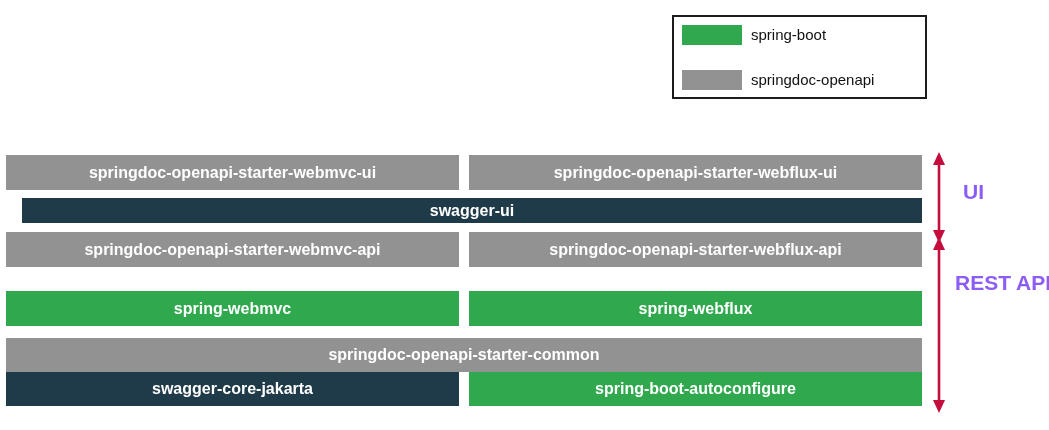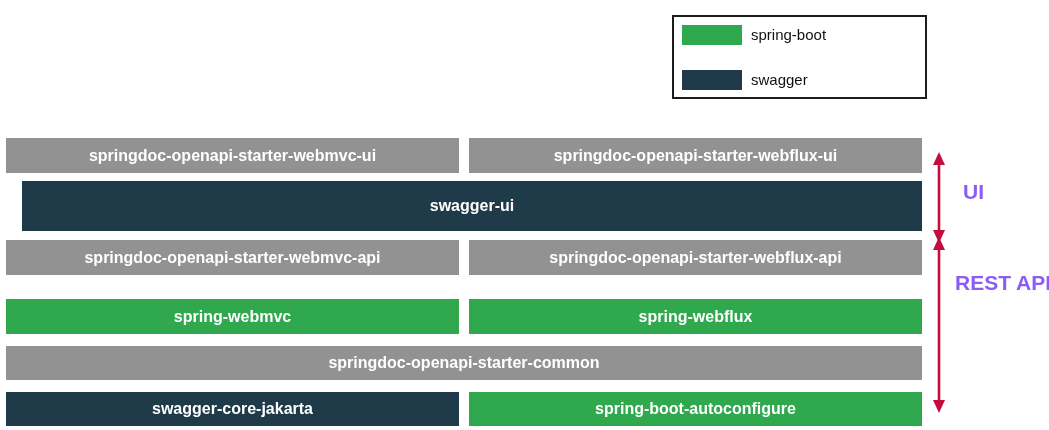--- a/index.html
+++ b/index.html
@@ -14,27 +14,27 @@
     border:2px solid #1c1c1c; box-sizing:border-box;
     padding:7px 0 7px 8px;
     display:flex; flex-direction:column; justify-content:space-between;
     background:#ffffff;
   }
   .legend-row { display:flex; align-items:center; height:21px; }
   .legend-swatch { width:60px; height:20px; margin-right:9px; flex:0 0 auto; }
   .legend-label { font-size:15px; color:#111111; line-height:1; white-space:nowrap; }
 
   
-  .diagram { position:absolute; left:6px; top:138px; width:916px; }
+  .diagram { position:absolute; left:6px; top:155px; width:916px; }
   .row { display:flex; gap:10px; }
   .row-1 { height:35px; margin-bottom:8px; }
-  .row-2 { height:50px; margin-bottom:9px;margin-left:16px; }
+  .row-2 { height:25px; margin-bottom:9px;margin-left:16px; }
   .row-3 { height:35px; margin-bottom:24px; }
   .row-4 { height:35px; margin-bottom:12px; }
-  .row-5 { height:34px; margin-bottom:12px; }
+  .row-5 { height:34px; margin-bottom:0; }
   .row-6 { height:34px; }
   .block {
     flex:1; display:flex; align-items:center; justify-content:center;
     color:#ffffff; font-weight:bold; font-size:16px; white-space:nowrap;
   }
   .c-gray  { background:var(--gray,#929292); }
   .c-dark  { background:var(--dark,#1f3b49); }
   .c-green { background:var(--green,#2fa84e); }
 
   
@@ -50,22 +50,22 @@
 </style>
 </head>
 <body>
 
 <div class="legend">
   <div class="legend-row">
     <span class="legend-swatch" style="background: rgb(47, 168, 78);"></span>
     <span class="legend-label">spring-boot</span>
   </div>
   <div class="legend-row">
-    <span class="legend-swatch" style="background: rgb(31, 59, 73);"></span>
-    <span class="legend-label">swagger</span>
+    <span class="legend-swatch" style="background: rgb(146, 146, 146);"></span>
+    <span class="legend-label">springdoc-openapi</span>
   </div>
 </div>
 
 <div class="diagram">
   <div class="row row-1">
     <div class="block c-gray">springdoc-openapi-starter-webmvc-ui</div>
     <div class="block c-gray">springdoc-openapi-starter-webflux-ui</div>
   </div>
   <div class="row row-2">
     <div class="block c-dark">swagger-ui</div>

